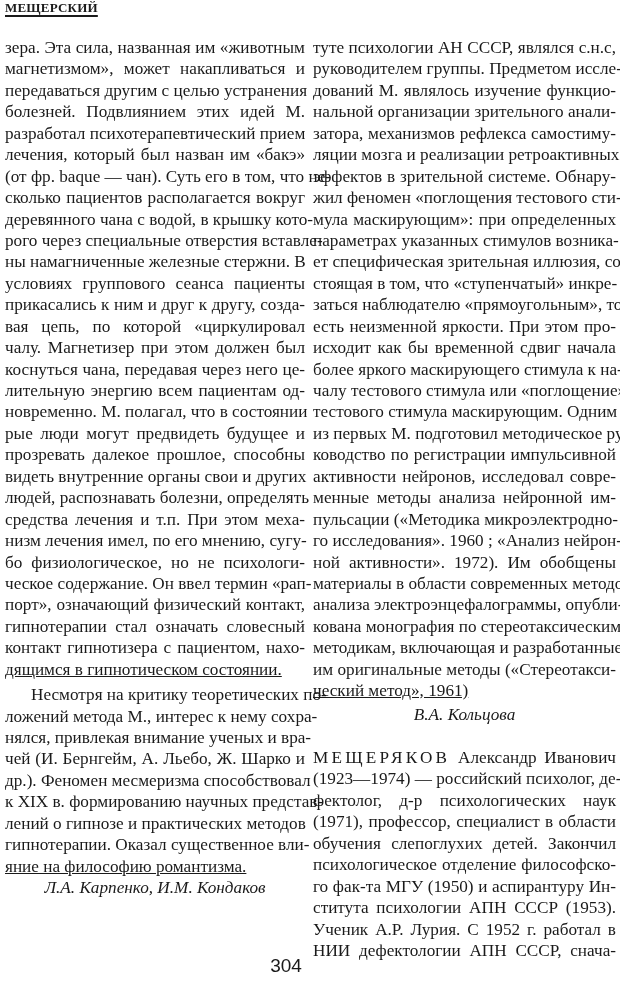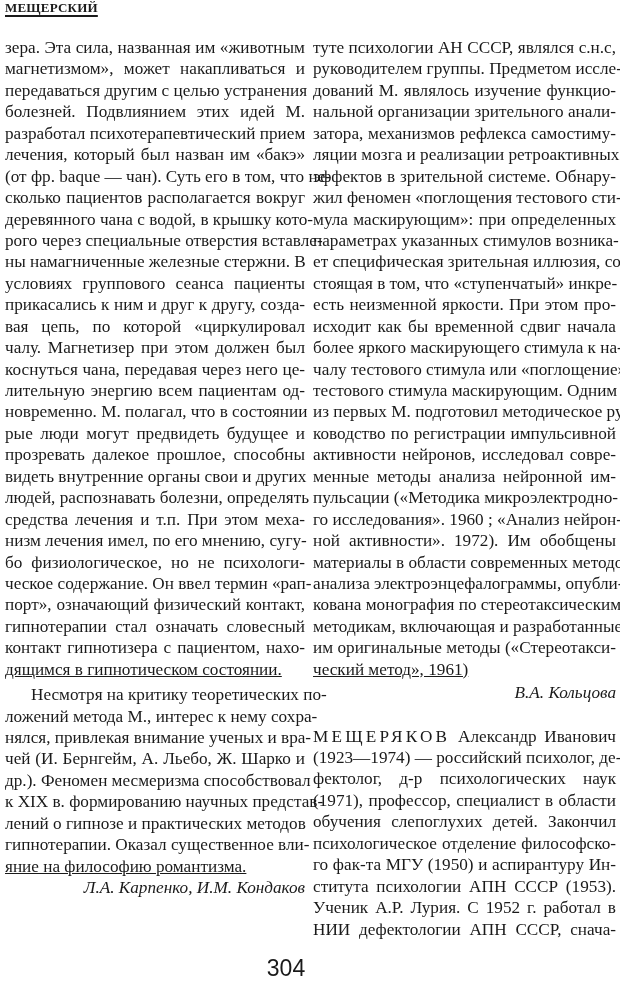--- a/index.html
+++ b/index.html
@@ -9,25 +9,25 @@
             letter-spacing:0.2px; text-decoration:underline; text-decoration-thickness:2px;
             text-underline-offset:3px; }
   .col { position:absolute; width:300px; }
   .col.left { left:5px; top:37px; }
   .col.right { left:313px; top:37px; width:303px; }
   .line { display:block; height:21.45px; line-height:21.45px; font-size:17.2px;
           white-space:nowrap; text-align:justify; text-align-last:justify; }
   .line.last { text-align-last:left;text-decoration:underline; }
   .line.indent { padding-left:26px; }
   .sig { display:block; height:21.45px; line-height:21.45px; font-size:17.2px; font-style:italic;
-         text-align:right; }
+         text-align:center; }
   .gap { display:block; }
   .sp { letter-spacing:3.2px; }
   .pagenum { position:absolute; left:0; width:572px; top:955px; text-align:center;
-             font-family:"Liberation Sans", "DejaVu Sans", sans-serif; font-size:23px; }
+             font-family:"Liberation Sans", "DejaVu Sans", sans-serif; font-size:19px; }
 </style>
 </head>
 <body>
 
 <div class="header">МЕЩЕРСКИЙ</div>
 
 <div class="col left">
   <div id="lp1">
       <span class="line">зера. Эта сила, названная им «животным</span>
       <span class="line">магнетизмом», может накапливаться и</span>
@@ -84,20 +84,21 @@
       <span class="line">дований М. являлось изучение функцио-</span>
       <span class="line">нальной организации зрительного анали-</span>
       <span class="line">затора, механизмов рефлекса самостиму-</span>
       <span class="line">ляции мозга и реализации ретроактивных</span>
       <span class="line">эффектов в зрительной системе. Обнару-</span>
       <span class="line">жил феномен «поглощения тестового сти-</span>
       <span class="line">мула маскирующим»: при определенных</span>
       <span class="line">параметрах указанных стимулов возника-</span>
       <span class="line">ет специфическая зрительная иллюзия, со-</span>
       <span class="line">стоящая в том, что «ступенчатый» инкре-</span>
+      <span class="line">заться наблюдателю «прямоугольным», то</span>
       <span class="line">есть неизменной яркости. При этом про-</span>
       <span class="line">исходит как бы временной сдвиг начала</span>
       <span class="line">более яркого маскирующего стимула к на-</span>
       <span class="line">чалу тестового стимула или «поглощение»</span>
       <span class="line">тестового стимула маскирующим. Одним</span>
       <span class="line">из первых М. подготовил методическое ру-</span>
       <span class="line">ководство по регистрации импульсивной</span>
       <span class="line">активности нейронов, исследовал совре-</span>
       <span class="line">менные методы анализа нейронной им-</span>
       <span class="line">пульсации («Методика микроэлектродно-</span>

